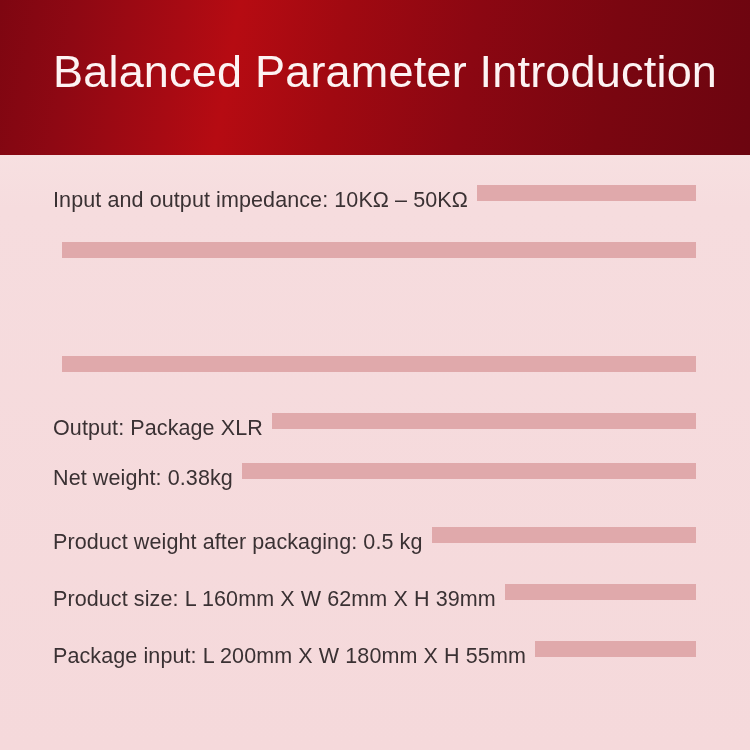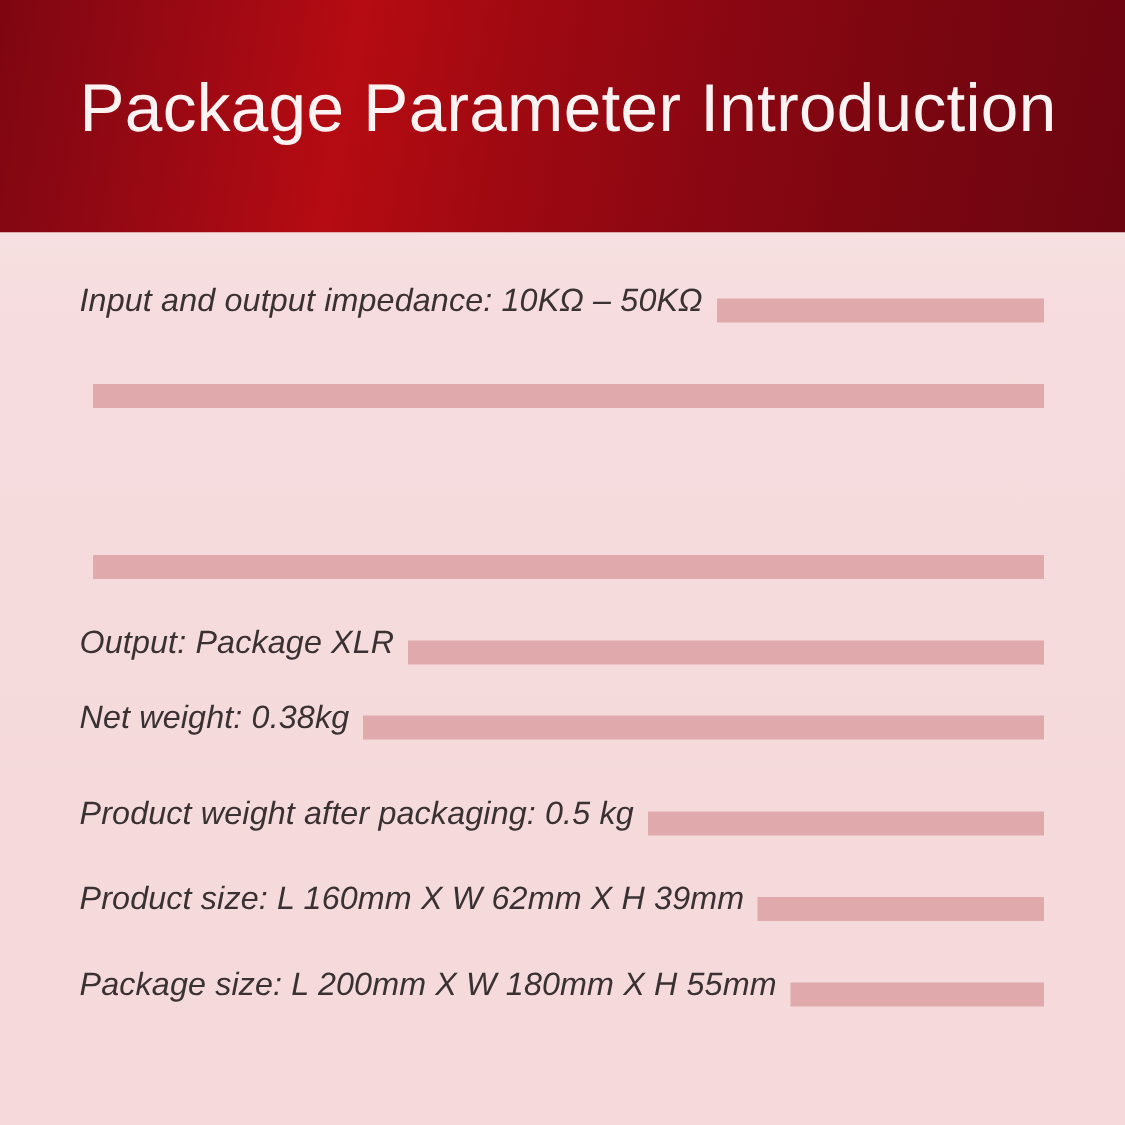--- a/index.html
+++ b/index.html
@@ -58,23 +58,22 @@
     width: 750px;
     height: 595px;
     background: linear-gradient(180deg, #f7e0e1 0%, #f6dcde 9%, #f5d9db 100%);
   }
   .spec-row {
     position: absolute;
     left: 53px;
     width: 643px;
     height: 30px;
     display: flex;
-    align-items: flex-end;
+    align-items: flex-start;
     white-space: nowrap;
-    font-style: italic;
   }
   .spec-text {
     font-family: "Liberation Sans", sans-serif;
     font-size: 21.5px;
     font-weight: 400;
     color: #3a3133;
     letter-spacing: 0.1px;
     line-height: 30px;
     flex: 0 0 auto;
   }
@@ -85,21 +84,21 @@
     background: #e0a9ab;
     min-width: 36px;
   }
 </style>
 </head>
 <body>
 
 <div id="page">
 
   <div id="header-banner">
-    <h1 id="page-title">Package Parameter Introduction</h1>
+    <h1 id="page-title">Balanced Parameter Introduction</h1>
   </div>
 
   <div id="spec-body">
     <div class="spec-row" style="top:30px">
       <span class="spec-text">Input and output impedance: 10KΩ – 50KΩ</span>
       <span class="spec-bar"></span>
     </div>
     <div class="spec-row" style="top:87px">
       <span class="spec-bar"></span>
     </div>
@@ -116,18 +115,18 @@
     </div>
     <div class="spec-row" style="top:372px">
       <span class="spec-text">Product weight after packaging: 0.5 kg</span>
       <span class="spec-bar"></span>
     </div>
     <div class="spec-row" style="top:429px">
       <span class="spec-text">Product size: L 160mm X W 62mm X H 39mm</span>
       <span class="spec-bar"></span>
     </div>
     <div class="spec-row" style="top:486px">
-      <span class="spec-text">Package size: L 200mm X W 180mm X H 55mm</span>
+      <span class="spec-text">Package input: L 200mm X W 180mm X H 55mm</span>
       <span class="spec-bar"></span>
     </div>
   </div>
 
 </div>
 
 </body></html>

